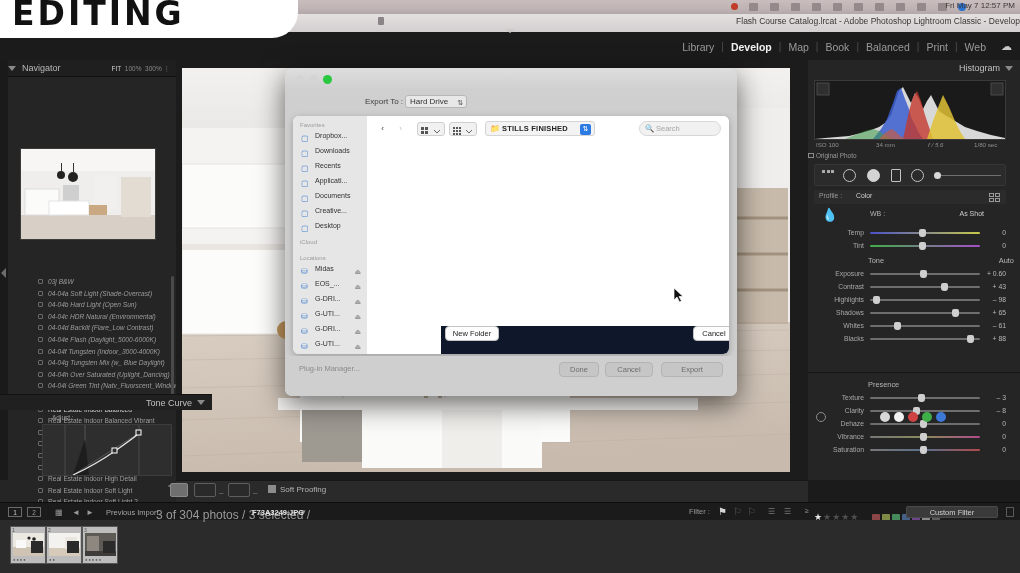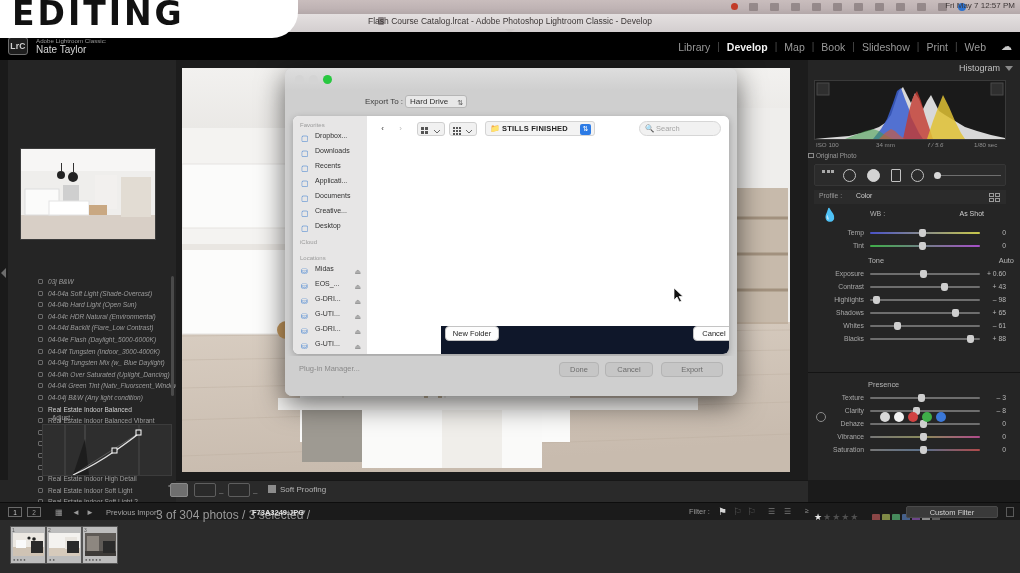--- a/index.html
+++ b/index.html
@@ -29,21 +29,21 @@
   .macbar .mblue { position:absolute; top:3px; width:8px; height:8px; border-radius:50%; background:#2b72d0; }
   .macbar .mclock { position: absolute; top: 1px; right: 5px; font-size: 8px; color: #3d3636; }
 
   
   .winstrip {
     position: absolute; left: 0; top: 14px; width: 1020px; height: 18px;
     background: linear-gradient(180deg,#e4e0e0,#d3cecf);
     filter: blur(0.5px);
   }
   .wintitle {
-    position: absolute; left:0; top: 16px; width: 1020px; text-align: center;
+    position: absolute; left:0; top: 16px; width: 1020px; text-align: right;
     font-size: 8.5px; color: #3a3535; filter: blur(0.35px);
   }
   .winicon { position:absolute; left:378px; top:17px; width:6px; height:8px; background:#8b8486; border-radius:1px; }
   .wincaret { position:absolute; left:505px; top:29px; width:0;height:0;
     border-left:5px solid transparent;border-right:5px solid transparent;border-top:4px solid #cfcaca; }
 
   
   .badge {
     position: absolute; left: -12px; top: -10px; width: 310px; height: 48px;
     background: #fff; border-bottom-right-radius: 26px; border-top-right-radius: 4px;
@@ -259,43 +259,47 @@
 
   <div class="winstrip"></div>
   <span class="winicon"></span>
   <div class="wintitle">Flash Course Catalog.lrcat - Adobe Photoshop Lightroom Classic - Develop</div>
   <span class="wincaret"></span>
 
   <div class="badge">
     <span>EDITING</span>
   </div>
 
-  <div class="idbar">
-    <div class="lrc-box">LrC</div>
-    <div class="id-sub">Adobe Lightroom Classic:</div>
-    <div class="id-name">Nate Taylor</div>
-  </div>
   <div class="modules" id="modules">
       <span class="mod">Library</span>
       <span class="sep">|</span>
       <span class="mod active">Develop</span>
       <span class="sep">|</span>
       <span class="mod">Map</span>
       <span class="sep">|</span>
       <span class="mod">Book</span>
       <span class="sep">|</span>
-      <span class="mod">Slideshow</span>
+      <span class="mod">Balanced</span>
       <span class="sep">|</span>
       <span class="mod">Print</span>
       <span class="sep">|</span>
       <span class="mod">Web</span>
       <span class="cloud-ico">☁</span>
     </div>
 
   <div class="left-panel">
+    <div class="panel-hd">
+      <span class="tri" style="left:8px"></span>
+      <span class="nav-hd-left">Navigator</span>
+      <span class="nav-zooms">
+        <b>FIT</b>&nbsp;
+        <span>100%</span>&nbsp;
+        <span>300%</span>&nbsp;⋮
+      </span>
+    </div>
     <div class="nav-img">
       <svg width="136" height="92" viewBox="0 0 136 92">
         <rect width="136" height="92" fill="#efeeec"></rect>
         <rect x="0" y="0" width="136" height="22" fill="#f7f6f5"></rect>
         <rect x="0" y="66" width="136" height="26" fill="#d8cfc6"></rect>
         <rect x="4" y="40" width="34" height="26" fill="#fbfbfa" stroke="#ddd"></rect>
         <rect x="42" y="36" width="16" height="30" fill="#cfcfcf"></rect>
         <rect x="28" y="52" width="40" height="14" fill="#fff" stroke="#e3e3e3"></rect>
         <rect x="100" y="28" width="30" height="40" fill="#e2dcd3"></rect>
         <rect x="74" y="26" width="22" height="34" fill="#f2f0ee"></rect>
@@ -619,20 +623,24 @@
           <span class="val">0</span>
         </div>
       </div>
 
     <div class="rp-bottom">
       <div class="btn-dark" style="left:12px;width:86px;background:transparent;border:none">Sync...</div>
       <div class="btn-dark" style="left:112px;width:86px;background:transparent;border:none">Reset</div>
     </div>
   </div>
 
+  <div class="tc-hd">
+    <span class="t">Tone Curve</span>
+    <span class="tri2"></span>
+  </div>
   <div style="position:absolute;left:816px;top:412px;width:10px;height:10px;border:1px solid #8a8a8a;border-radius:50%;z-index:3"></div>
   <div class="tc-adjust" style="z-index:3">Adjust :</div>
   <div id="tc-dots">
       <span class="tc-dot" style="left: 880px; background: rgb(216, 216, 216); z-index: 3;"></span>
       <span class="tc-dot" style="left: 894px; background: rgb(242, 242, 242); z-index: 3;"></span>
       <span class="tc-dot" style="left: 908px; background: rgb(208, 66, 66); z-index: 3;"></span>
       <span class="tc-dot" style="left: 922px; background: rgb(63, 174, 73); z-index: 3;"></span>
       <span class="tc-dot" style="left: 936px; background: rgb(59, 120, 216); z-index: 3;"></span>
     </div>
   <div class="tc-graph">

